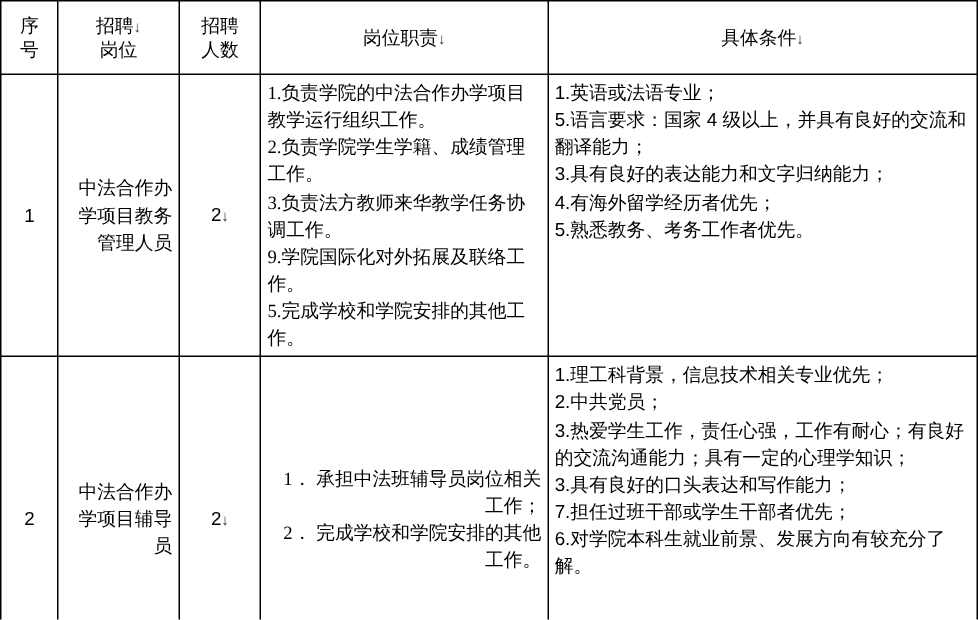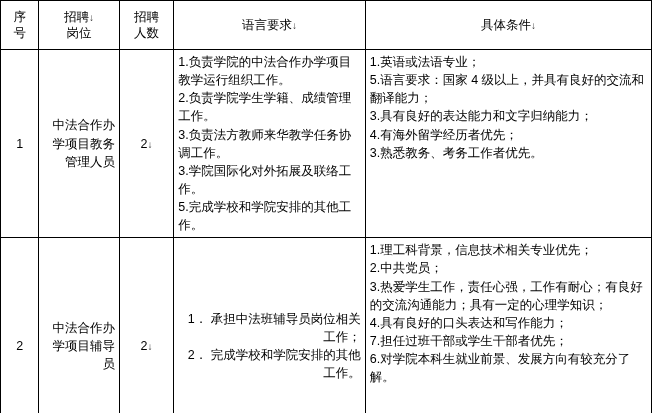--- a/index.html
+++ b/index.html
@@ -54,21 +54,21 @@
     text-align: right;
   }
   .cell-lines p {
     margin: 0;
     padding: 0;
   }
   .arrow-down {
     font-size: 10px;
     color: #333333;
   }
-  .duty-list p { text-indent: 0; }
+  .duty-list p { text-indent: 0; font-family: Liberation Serif, serif; }
   .row2 td { height: 210px; }
   .row1 td { height: 160px; }
 </style>
 </head>
 <body>
 
 <table class="job-table">
   <colgroup>
     <col class="col-seq">
     <col class="col-post">
@@ -84,58 +84,58 @@
       </td>
       <td>
         <div class="head-line"><span>招聘</span><span class="arrow-down">↓</span></div>
         <div class="head-line">岗位</div>
       </td>
       <td>
         <div class="head-line">招聘</div>
         <div class="head-line">人数</div>
       </td>
       <td>
-        <div class="head-line"><span>语言要求</span><span class="arrow-down">↓</span></div>
+        <div class="head-line"><span>岗位职责</span><span class="arrow-down">↓</span></div>
       </td>
       <td>
         <div class="head-line"><span>具体条件</span><span class="arrow-down">↓</span></div>
       </td>
     </tr>
   </thead>
   <tbody>
     <tr class="row1">
       <td class="mid-center">1</td>
       <td class="mid-left">中法合作办学项目教务管理人员</td>
       <td class="mid-center"><span>2</span><span class="arrow-down">↓</span></td>
       <td class="cell-lines duty-list">
         <p>1.负责学院的中法合作办学项目教学运行组织工作。</p>
         <p>2.负责学院学生学籍、成绩管理工作。</p>
         <p>3.负责法方教师来华教学任务协调工作。</p>
-        <p>3.学院国际化对外拓展及联络工作。</p>
+        <p>9.学院国际化对外拓展及联络工作。</p>
         <p>5.完成学校和学院安排的其他工作。</p>
       </td>
       <td class="cell-lines">
         <p>1.英语或法语专业；</p>
         <p>5.语言要求：国家 4 级以上，并具有良好的交流和翻译能力；</p>
         <p>3.具有良好的表达能力和文字归纳能力；</p>
         <p>4.有海外留学经历者优先；</p>
-        <p>3.熟悉教务、考务工作者优先。</p>
+        <p>5.熟悉教务、考务工作者优先。</p>
       </td>
     </tr>
     <tr class="row2">
       <td class="mid-center">2</td>
       <td class="mid-left">中法合作办学项目辅导员</td>
       <td class="mid-center"><span>2</span><span class="arrow-down">↓</span></td>
       <td class="cell-lines duty-list mid-left">
         <p>1． 承担中法班辅导员岗位相关工作；</p>
         <p>2． 完成学校和学院安排的其他工作。</p>
       </td>
       <td class="cell-lines">
         <p>1.理工科背景，信息技术相关专业优先；</p>
         <p>2.中共党员；</p>
         <p>3.热爱学生工作，责任心强，工作有耐心；有良好的交流沟通能力；具有一定的心理学知识；</p>
-        <p>4.具有良好的口头表达和写作能力；</p>
+        <p>3.具有良好的口头表达和写作能力；</p>
         <p>7.担任过班干部或学生干部者优先；</p>
         <p>6.对学院本科生就业前景、发展方向有较充分了解。</p>
       </td>
     </tr>
   </tbody>
 </table>
 
 </body></html>

